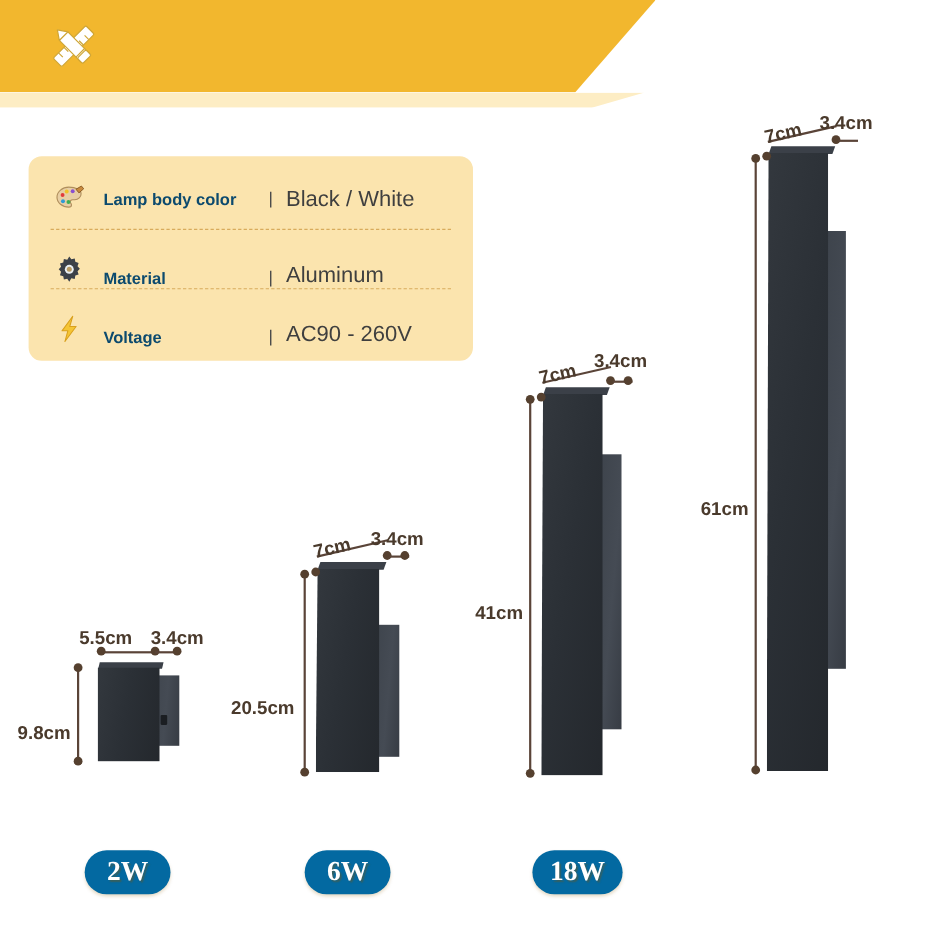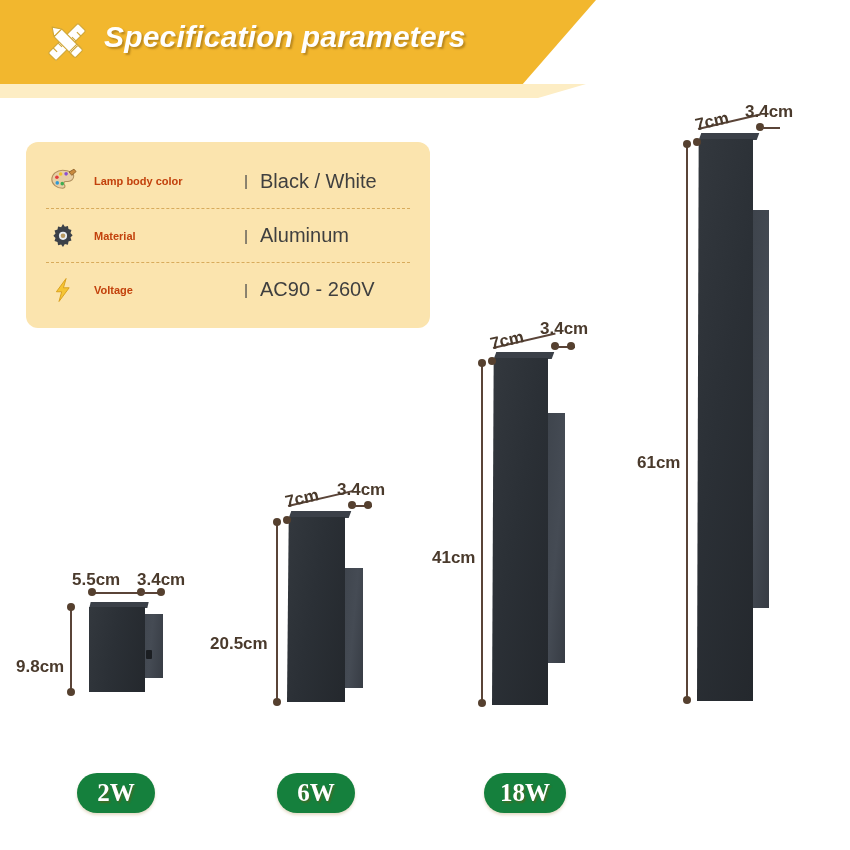--- a/index.html
+++ b/index.html
@@ -79,34 +79,34 @@
     background: #fbe4ae;
     border-radius: 12px;
     padding: 12px 20px;
   }
   .spec-row {
     position: relative;
     height: 54px;
     display: flex;
     align-items: center;
   }
-  .spec-row + .spec-row { border-top: 1px dashed #d8ab5c; }
+  .spec-row + .spec-row { border-top: 1px dashed #d8ab5c; align-items: flex-end; }
   .spec-icon {
     width: 34px;
     height: 34px;
     flex: 0 0 34px;
     margin-right: 14px;
     display: flex;
     align-items: center;
     justify-content: center;
   }
   .spec-label {
-    font-size: 11px;
-    font-weight: bold;
-    color: #c2410c;
+    font-size: 15px;
+    font-weight: bold;
+    color: #0c4a6e;
     width: 150px;
     flex: 0 0 150px;
     white-space: nowrap;
   }
   .spec-sep {
     font-size: 15.5px;
     color: #4a4a4a;
     width: 16px;
     flex: 0 0 16px;
   }
@@ -169,21 +169,21 @@
     color: #4a3a2c;
     white-space: nowrap;
     transform-origin: left bottom;
   }
 
   
   .watt-badge {
     position: absolute;
     height: 40px;
     border-radius: 20px;
-    background: #15803d;
+    background: #0369a1;
     color: #ffffff;
     font-family: "Liberation Serif", serif;
     font-size: 25px;
     font-weight: bold;
     display: flex;
     align-items: center;
     justify-content: center;
     text-shadow: 1.5px 1.5px 1.5px rgba(120,85,10,0.45);
     box-shadow: 0 2px 3px rgba(150,110,30,0.25);
   }
@@ -213,21 +213,20 @@
         <g transform="rotate(45 23 23)">
           <rect x="10" y="17.5" width="28" height="11" rx="1" fill="#ffffff" stroke="#cfa637" stroke-width="1.1"></rect>
           <rect x="33" y="17.5" width="7" height="11" rx="1.5" fill="#ffffff" stroke="#cfa637" stroke-width="1.1"></rect>
           <polygon points="10,17.5 10,28.5 2,23" fill="#ffffff" stroke="#cfa637" stroke-width="1.1" stroke-linejoin="round"></polygon>
           <line x1="31.5" y1="17.5" x2="31.5" y2="28.5" stroke="#cfa637" stroke-width="1.1"></line>
         </g>
       </g>
     </svg>
   </div>
 
-  <div id="header-title">Specification parameters</div>
 
   <div id="spec-card">
 
     <div class="spec-row">
       <div class="spec-icon">
         <svg viewBox="0 0 34 34" width="32" height="32">
           <path d="M16.5 5.5c-6.3 0-11.4 4.3-11.4 9.7 0 5.3 5.1 9.6 11.4 9.6 1.6 0 2.6-.9 2.6-2.1 0-.6-.25-1.1-.6-1.5-.35-.4-.6-.9-.6-1.5 0-1.2 1-2.1 2.2-2.1h2.2c3.4 0 6.1-2.6 6.1-5.8 0-3.5-4.8-6.3-11.9-6.3z" fill="#e8cfa4" stroke="#b08f5d" stroke-width="1.1" stroke-linejoin="round"></path>
           <circle cx="10.5" cy="13" r="1.9" fill="#e23b3b"></circle>
           <circle cx="14.5" cy="9.6" r="1.9" fill="#f0c42a"></circle>
           <circle cx="20.3" cy="9.4" r="1.9" fill="#8a4fd0"></circle>

